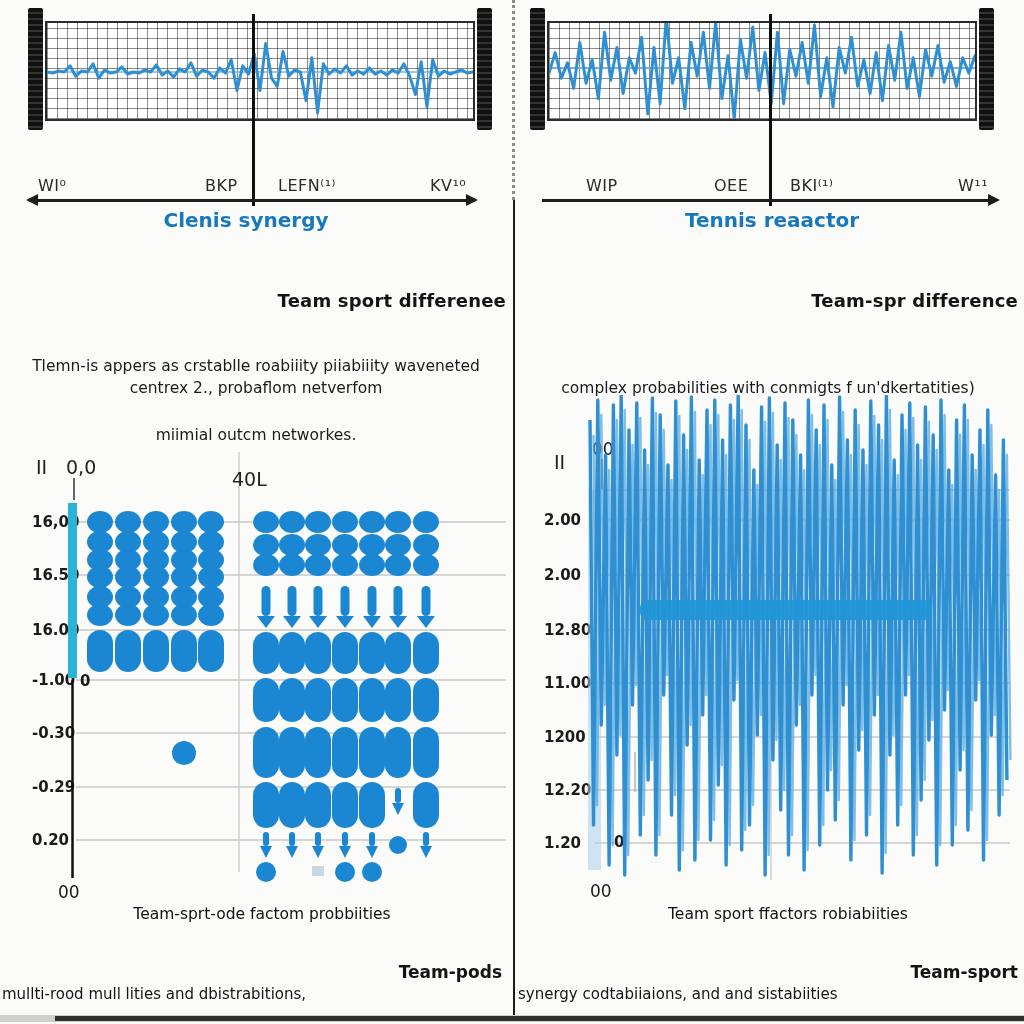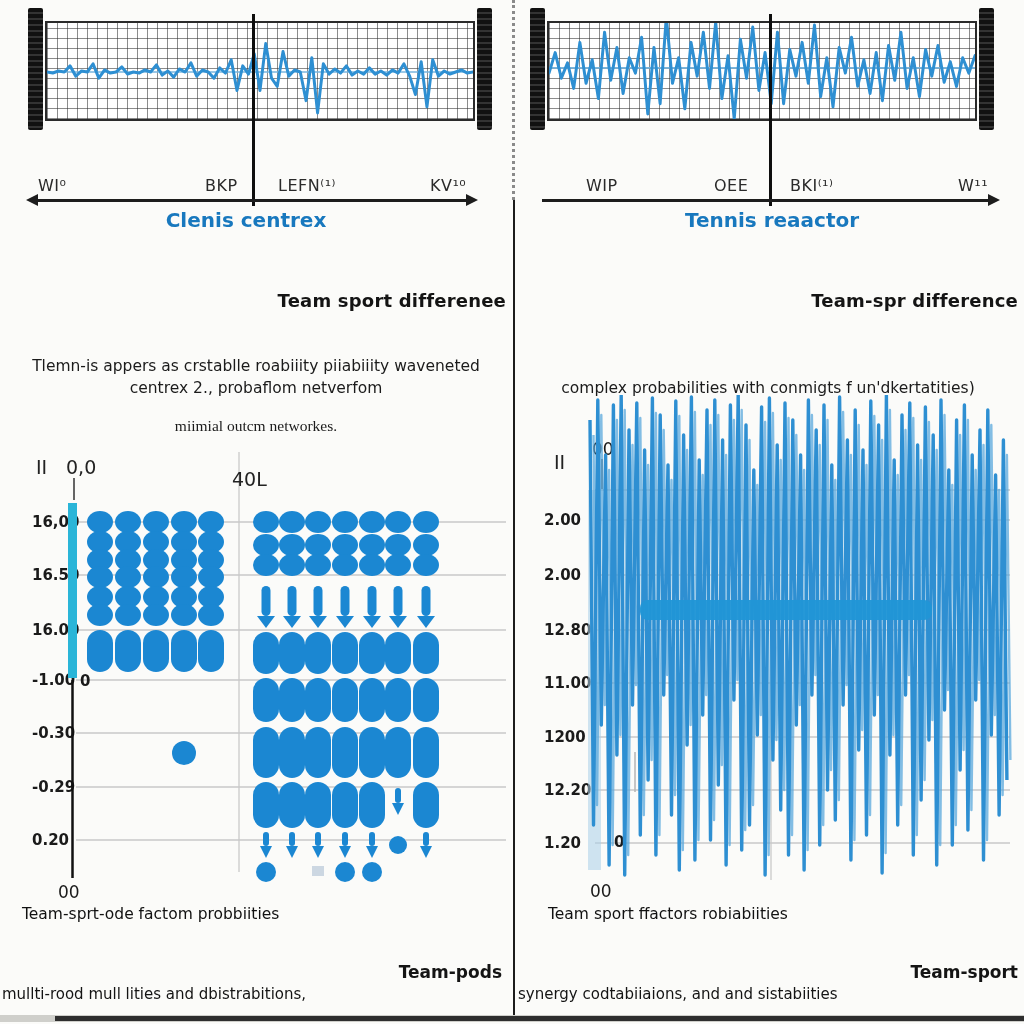--- a/index.html
+++ b/index.html
@@ -41,27 +41,27 @@
   .axis-label{position:absolute;top:176px;font-size:16px;color:#2a2a2a;letter-spacing:.5px;}
   .axis-caption{position:absolute;top:208px;width:100%;text-align:center;
       color:#1878be;font-size:20px;font-weight:600;}
   #panel-left .axis-caption{width:492px;left:0;}
   #panel-right .axis-caption{width:516px;left:2px;}
 
   .heading{position:absolute;top:290px;left:6px;width:500px;text-align:right;
       font-size:18px;font-weight:bold;letter-spacing:.2px;}
   .para{position:absolute;top:355px;left:4px;width:504px;text-align:center;
       font-size:15.5px;line-height:1.45;color:#1b1b1b;}
-  .para .line3{display:block;margin-top:15px;font-family:Liberation Serif, serif;}
+  .para .line3{display:block;margin-top:24px;}
 
   .chart-svg{position:absolute;}
   #left-chart{left:30px;top:440px;}
   #right-chart{left:540px;top:395px;}
 
-  .chart-caption{position:absolute;top:905px;width:480px;font-size:15.5px;color:#111;}
+  .chart-caption{position:absolute;top:905px;width:480px;text-align:center;font-size:15.5px;color:#111;}
   #panel-left .chart-caption{left:22px;}
   #panel-right .chart-caption{left:36px;}
   .footer-bold{position:absolute;top:962px;width:500px;text-align:right;font-size:17px;font-weight:bold;}
   .footer-text{position:absolute;top:985px;width:504px;text-align:left;font-size:15px;}
   #panel-left .footer-bold,#panel-left .footer-text{left:2px;}
   #panel-right .footer-bold,#panel-right .footer-text{left:6px;}
 
   .bottom-bar{position:absolute;left:0;bottom:2px;width:1024px;height:7px;background:#cfcfcb;}
   .bottom-bar .dark{position:absolute;left:55px;right:0;top:1px;height:5px;background:#2e2e2e;}
 </style>
@@ -85,21 +85,21 @@
   <div class="net-centerpole"></div>
 
   <div class="axis-line">
     <span class="ah w"></span>
     <span class="ah e"></span>
   </div>
   <span class="axis-label" style="left:38px">WI⁰</span>
   <span class="axis-label" style="left:205px">BKP</span>
   <span class="axis-label" style="left:278px">LEFN⁽¹⁾</span>
   <span class="axis-label" style="left:430px">KV¹⁰</span>
-  <div class="axis-caption">Clenis centrex</div>
+  <div class="axis-caption">Clenis synergy</div>
 
   <div class="heading">Team sport differenee</div>
   <div class="para">
     <span>Tlemn-is appers as crstablle roabiiity piiabiiity waveneted</span><br>
     <span>centrex 2., probaflom  netverfom</span>
     <span class="line3">miimial outcm networkes.</span>
   </div>
 
   <svg class="chart-svg" id="left-chart" width="480" height="470">
       <line x1="46" y1="82" x2="476" y2="82" stroke="#c9c9c9" stroke-width="1.3"></line>

